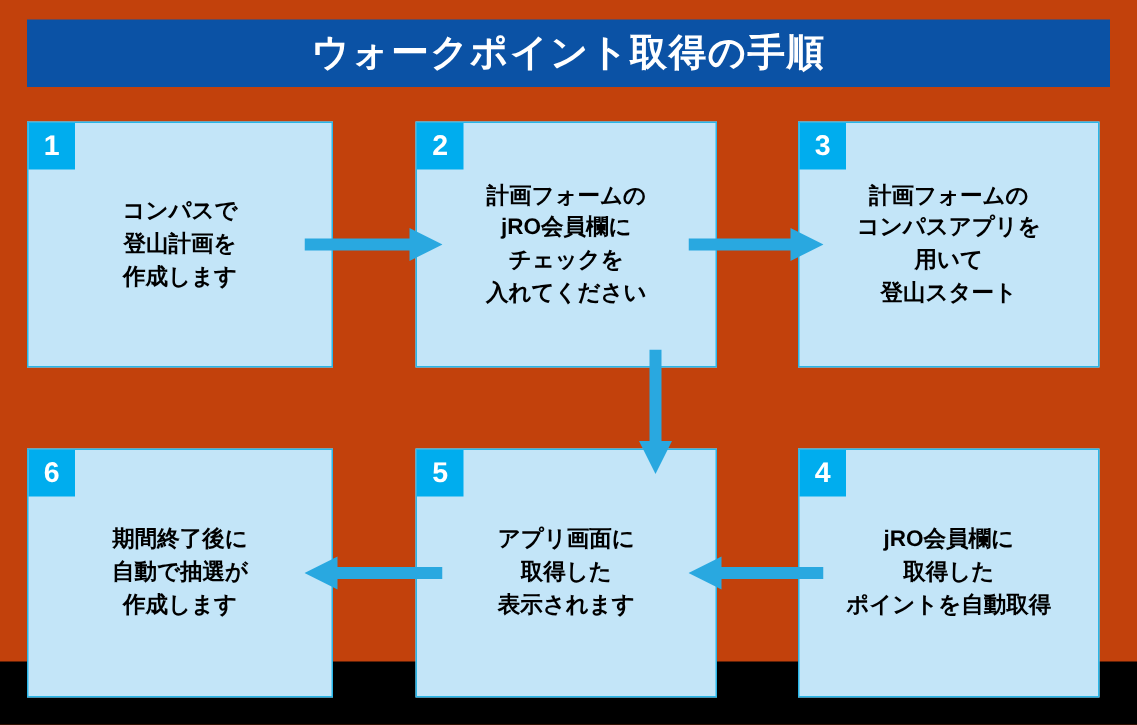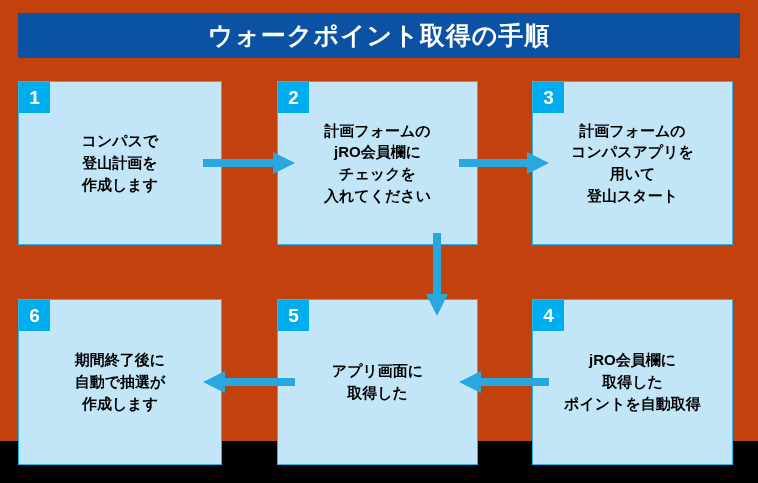--- a/index.html
+++ b/index.html
@@ -143,20 +143,21 @@
       <span class="line">取得した</span>
       <span class="line">ポイントを自動取得</span>
     </div>
     <div class="badge">4</div>
   </div>
 
   <div class="step-box row-bottom col-2">
     <div class="step-text">
       <span class="line">アプリ画面に</span>
       <span class="line">取得した</span>
+      <span class="line">表示されます</span>
     </div>
     <div class="badge">5</div>
   </div>
 
   <div class="step-box row-bottom col-1">
     <div class="step-text">
       <span class="line">期間終了後に</span>
       <span class="line">自動で抽選が</span>
       <span class="line">作成します</span>
     </div>

